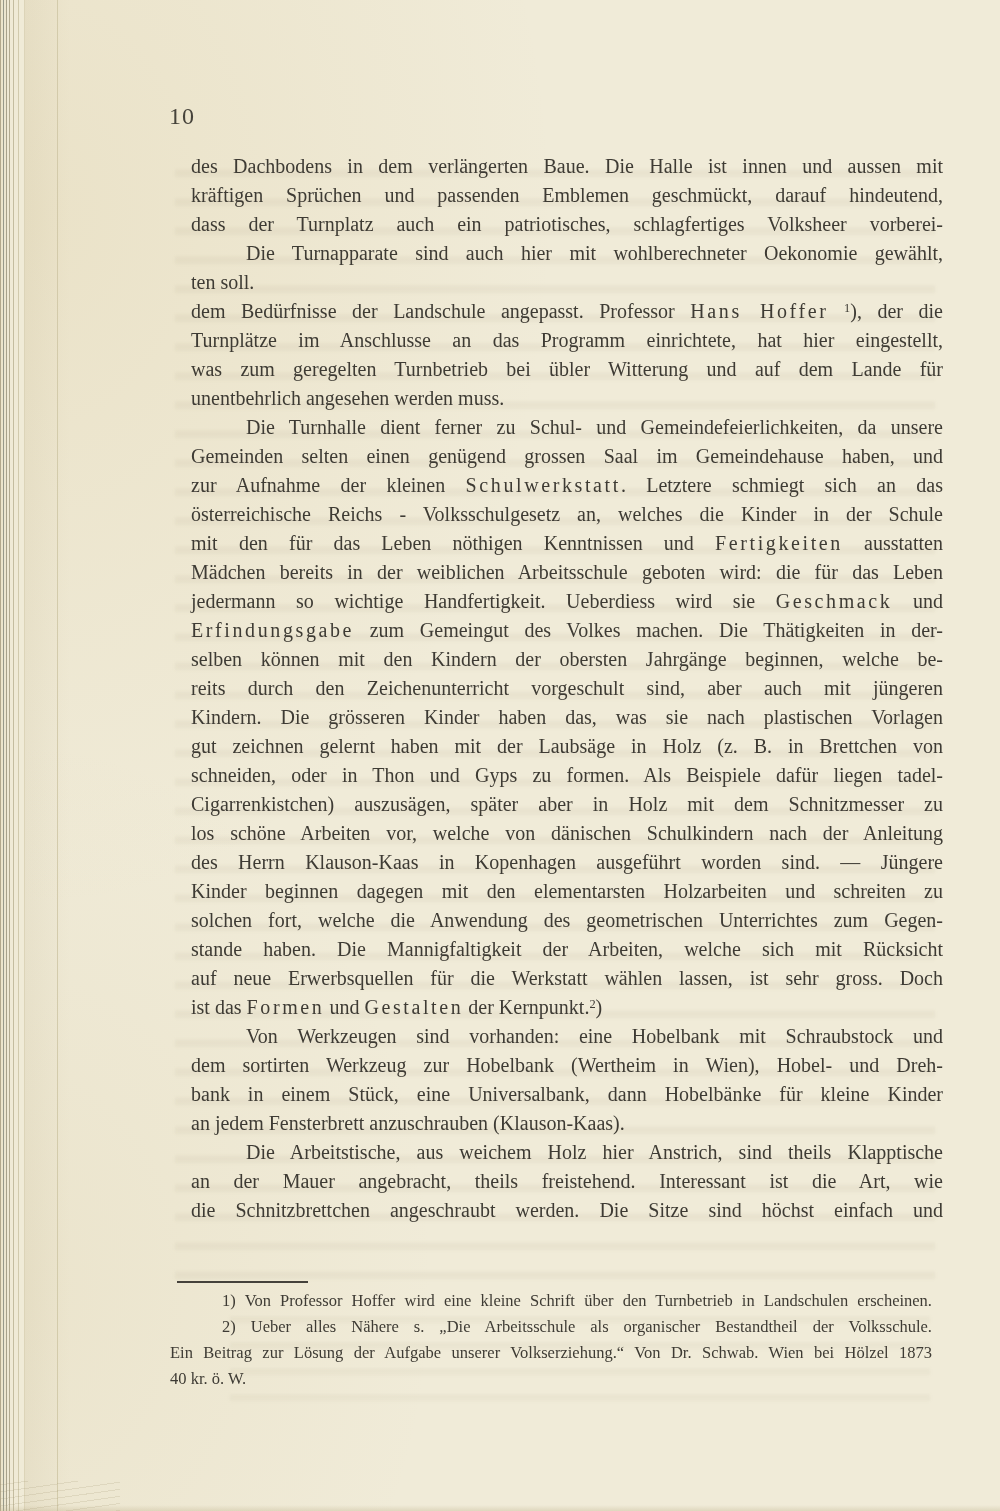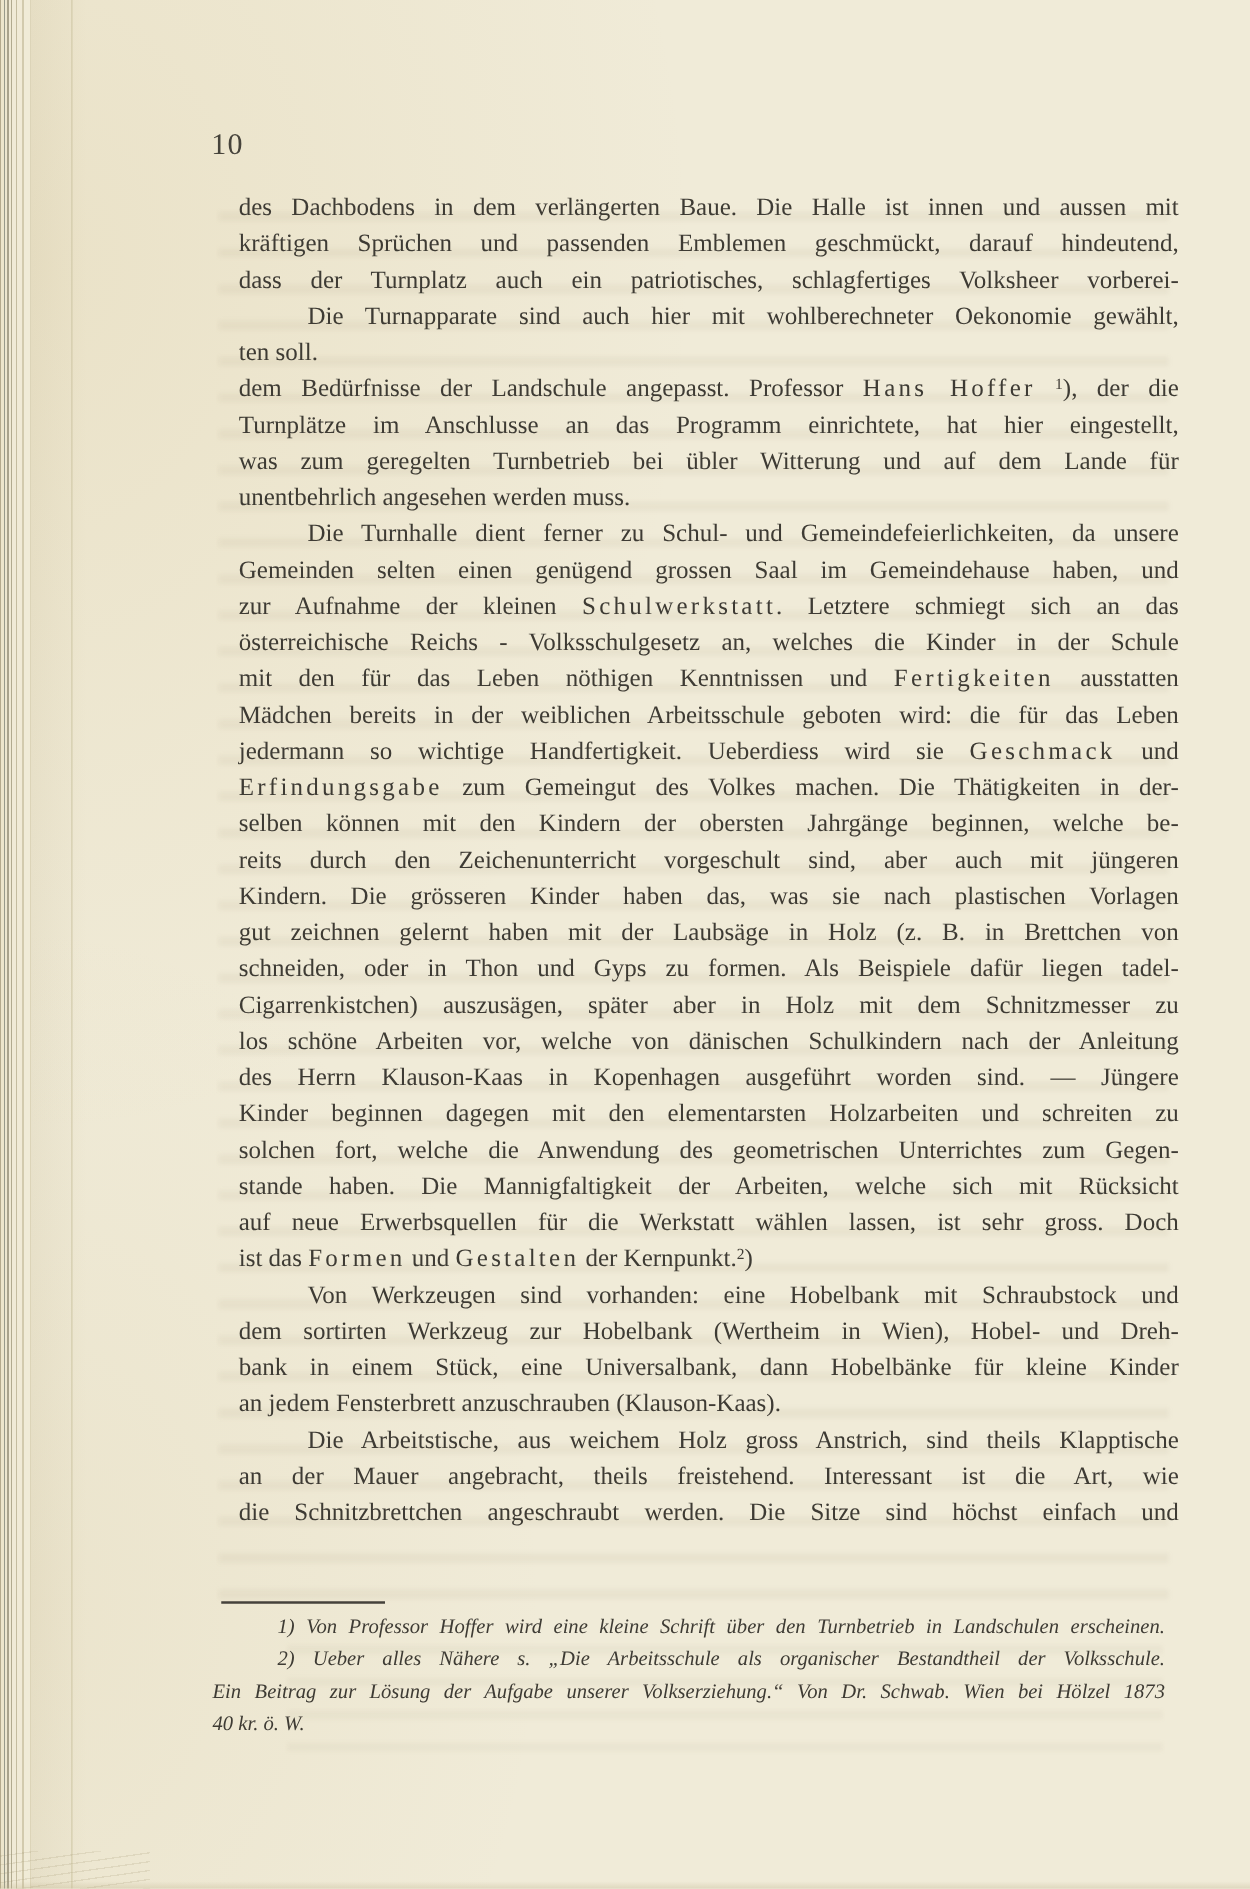--- a/index.html
+++ b/index.html
@@ -75,21 +75,21 @@
   }
   .footnotes-block {
     position: absolute; left: 170px; top: 1288px; width: 762px;
     font-size: 16.5px; line-height: 26px;
   }
   .line {
     height: 29px; line-height: 29px;
     text-align: justify; text-align-last: left;
     white-space: normal; overflow: visible;
   }
-  .footnotes-block .line { height: 26px; line-height: 26px; font-style: italic; }
+  .footnotes-block .line { height: 26px; line-height: 26px; }
   .line.j { text-align-last: justify; }
   .line.indent { padding-left: 55px; }
   .footnotes-block .line.indent { padding-left: 52px; }
   .sp { letter-spacing: 2.6px; }
   .sup {
     font-size: 0.62em; line-height: 0;
     vertical-align: baseline; position: relative; top: -0.45em;
   }
 </style>
 </head>
@@ -131,21 +131,21 @@
       <div class="line j"><span>des Herrn Klauson-Kaas in Kopenhagen ausgeführt worden sind. — Jüngere</span></div>
       <div class="line j"><span>Kinder beginnen dagegen mit den elementarsten Holzarbeiten und schreiten zu</span></div>
       <div class="line j"><span>solchen fort, welche die Anwendung des geometrischen Unterrichtes zum Gegen-</span></div>
       <div class="line j"><span>stande haben. Die Mannigfaltigkeit der Arbeiten, welche sich mit Rücksicht</span></div>
       <div class="line j"><span>auf neue Erwerbsquellen für die Werkstatt wählen lassen, ist sehr gross. Doch</span></div>
       <div class="line"><span>ist das </span><span class="sp">Formen</span><span> und </span><span class="sp">Gestalten</span><span> der Kernpunkt.</span><span class="sup">2</span><span>)</span></div>
       <div class="line j indent"><span>Von Werkzeugen sind vorhanden: eine Hobelbank mit Schraubstock und</span></div>
       <div class="line j"><span>dem sortirten Werkzeug zur Hobelbank (Wertheim in Wien), Hobel- und Dreh-</span></div>
       <div class="line j"><span>bank in einem Stück, eine Universalbank, dann Hobelbänke für kleine Kinder</span></div>
       <div class="line"><span>an jedem Fensterbrett anzuschrauben (Klauson-Kaas).</span></div>
-      <div class="line j indent"><span>Die Arbeitstische, aus weichem Holz gross Anstrich, sind theils Klapptische</span></div>
+      <div class="line j indent"><span>Die Arbeitstische, aus weichem Holz hier Anstrich, sind theils Klapptische</span></div>
       <div class="line j"><span>an der Mauer angebracht, theils freistehend. Interessant ist die Art, wie</span></div>
       <div class="line j"><span>die Schnitzbrettchen angeschraubt werden. Die Sitze sind höchst einfach und</span></div>
     </div>
 
   <div class="footnote-rule"></div>
 
   <div class="footnotes-block" id="footnotes">
       <div class="line j indent"><span>1) Von Professor Hoffer wird eine kleine Schrift über den Turnbetrieb in Landschulen erscheinen.</span></div>
       <div class="line j indent"><span>2) Ueber alles Nähere s. „Die Arbeitsschule als organischer Bestandtheil der Volksschule.</span></div>
       <div class="line j"><span>Ein Beitrag zur Lösung der Aufgabe unserer Volkserziehung.“ Von Dr. Schwab. Wien bei Hölzel 1873</span></div>

